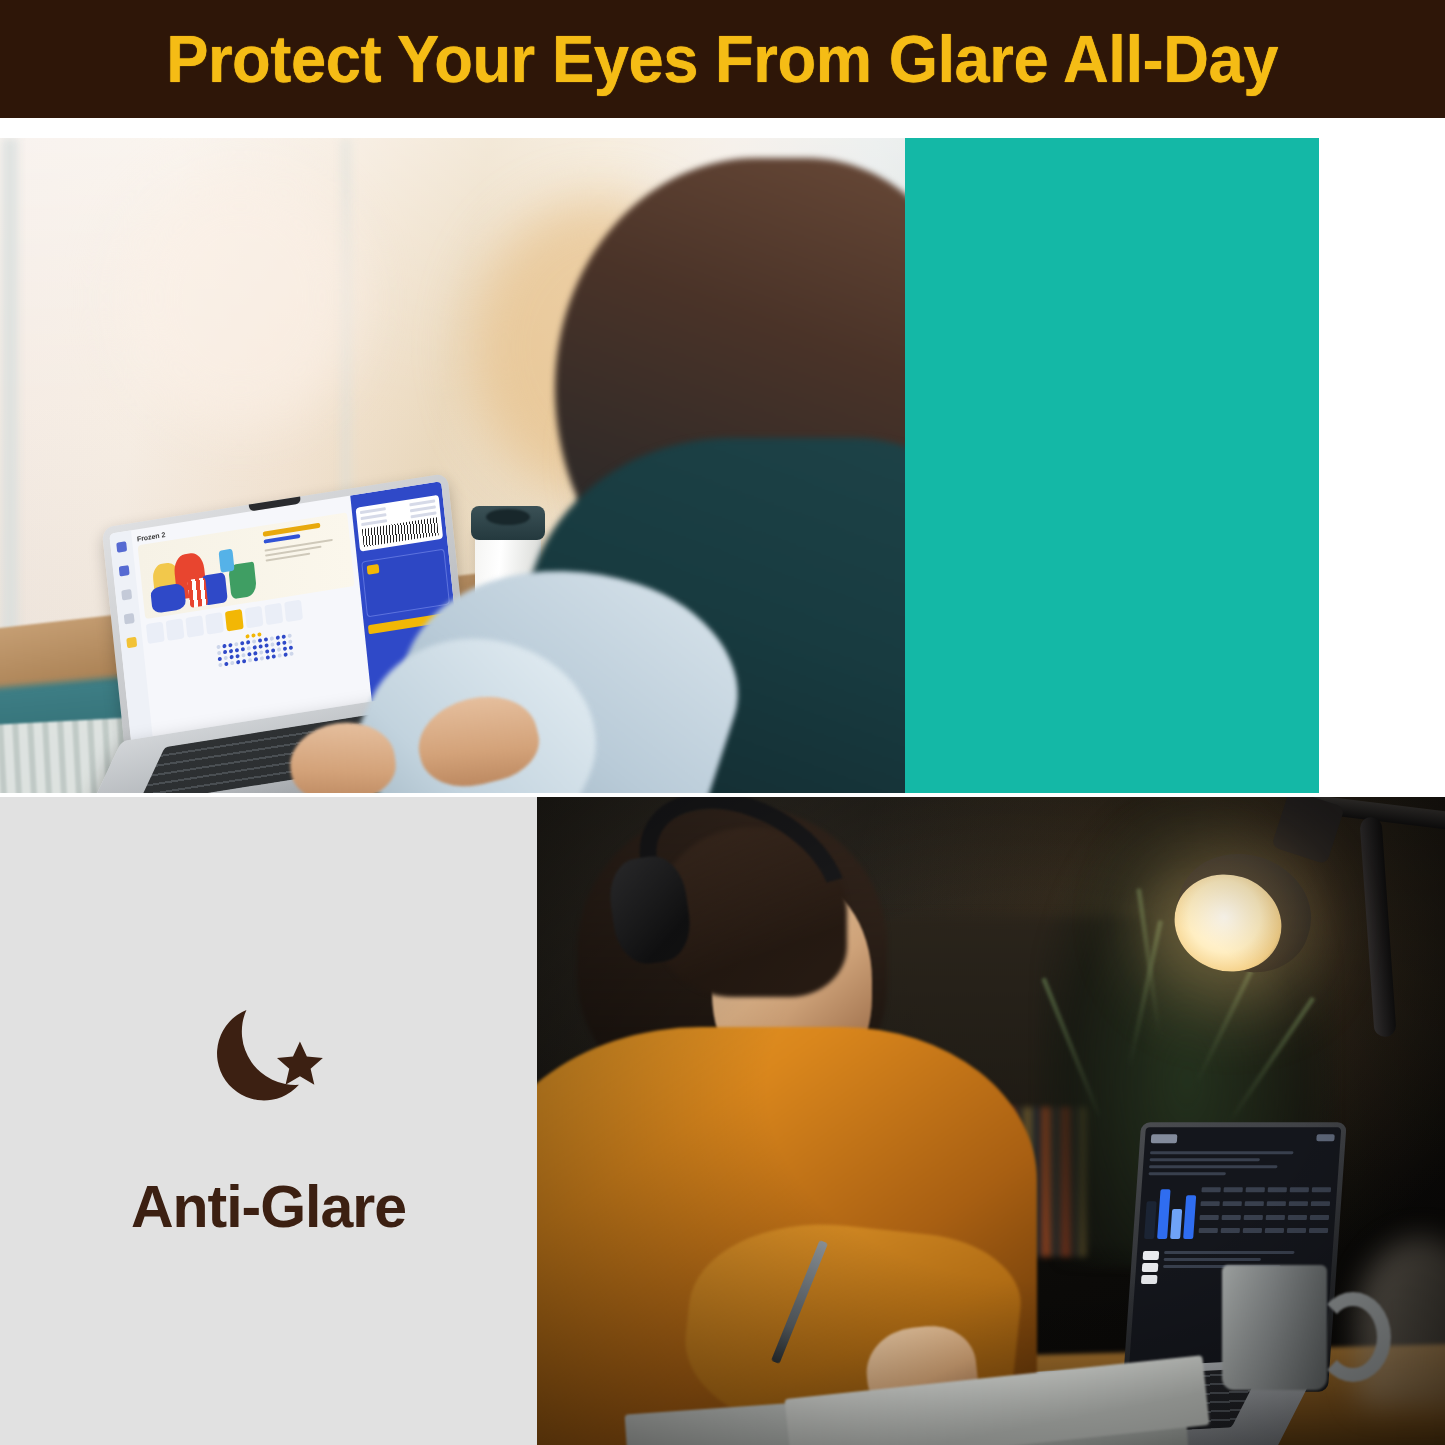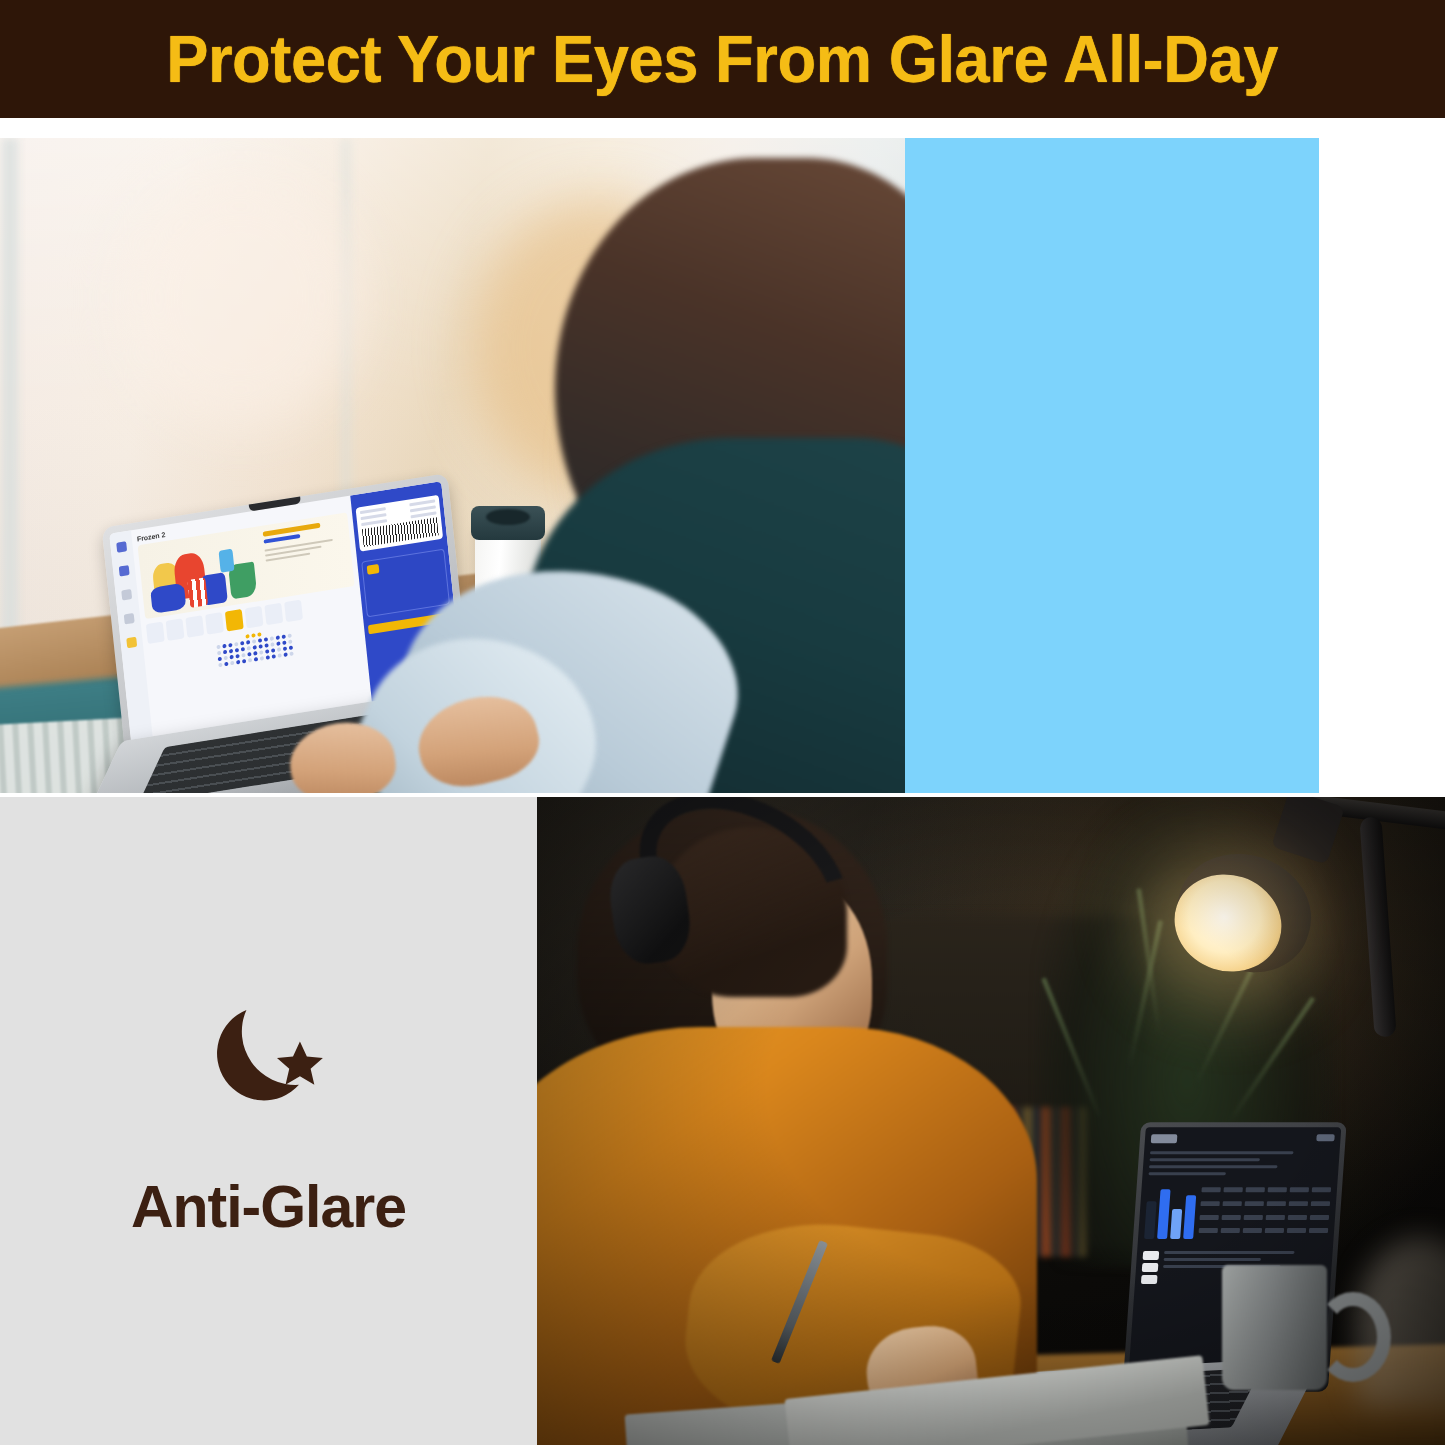--- a/index.html
+++ b/index.html
@@ -10,21 +10,21 @@
   body {
     width: 1445px;
     height: 1445px;
     font-family: "Liberation Sans", sans-serif;
     overflow: hidden;
   }
   .page {
     position: relative;
     width: 1319px;
     height: 1445px;
-    background: #7dd3fc;
+    background: #14b8a6;
   }
 
   
   .banner {
     position: absolute;
     left: 0; top: 0;
     width: 1445px;
     height: 118px;
     background: #2E1608;
     display: flex;

